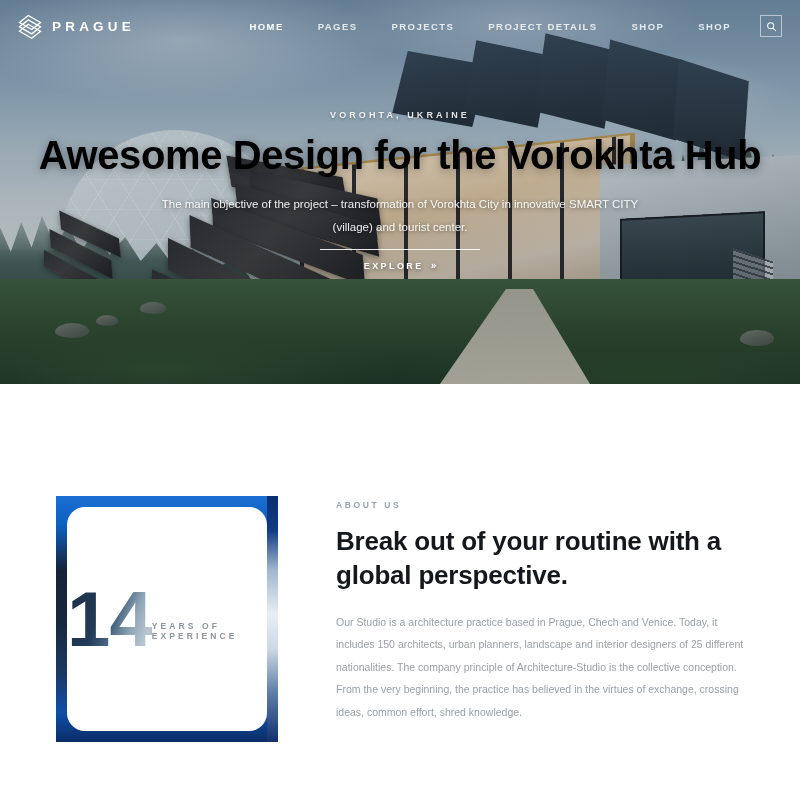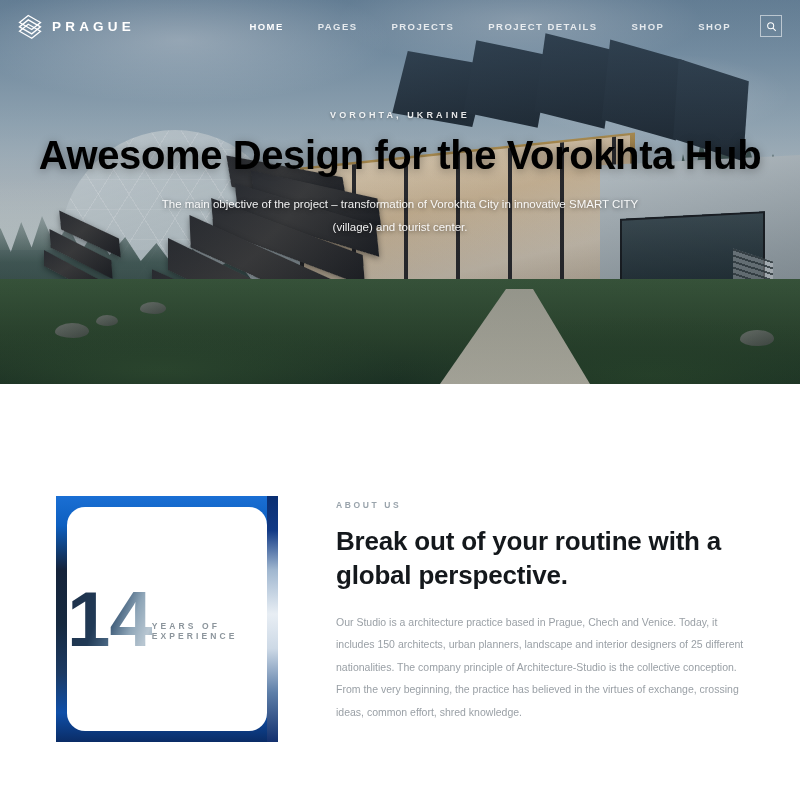--- a/index.html
+++ b/index.html
@@ -339,20 +339,27 @@
         </svg>
       </div>
     </div>
   </nav>
 
   <div class="hero-content">
     <div class="hero-sub">VOROHTA, UKRAINE</div>
     <h1 class="hero-title">Awesome Design for the Vorokhta Hub</h1>
     <p class="hero-desc">The main objective of the project – transformation of Vorokhta City in innovative SMART CITY (village) and tourist center.</p>
 
+    <div class="hero-btn-wrap">
+      <div class="hero-btn-line"></div>
+      <button class="hero-btn">
+        <span>EXPLORE</span>
+        <span class="arrow">»</span>
+      </button>
+    </div>
   </div>
 </section>
 
 <section class="about">
   <div class="about-inner">
 
     <div class="frame">
       <div class="frame-inner">
         <div class="big-num">14</div>
         <div class="num-label">YEARS OF EXPERIENCE</div>

